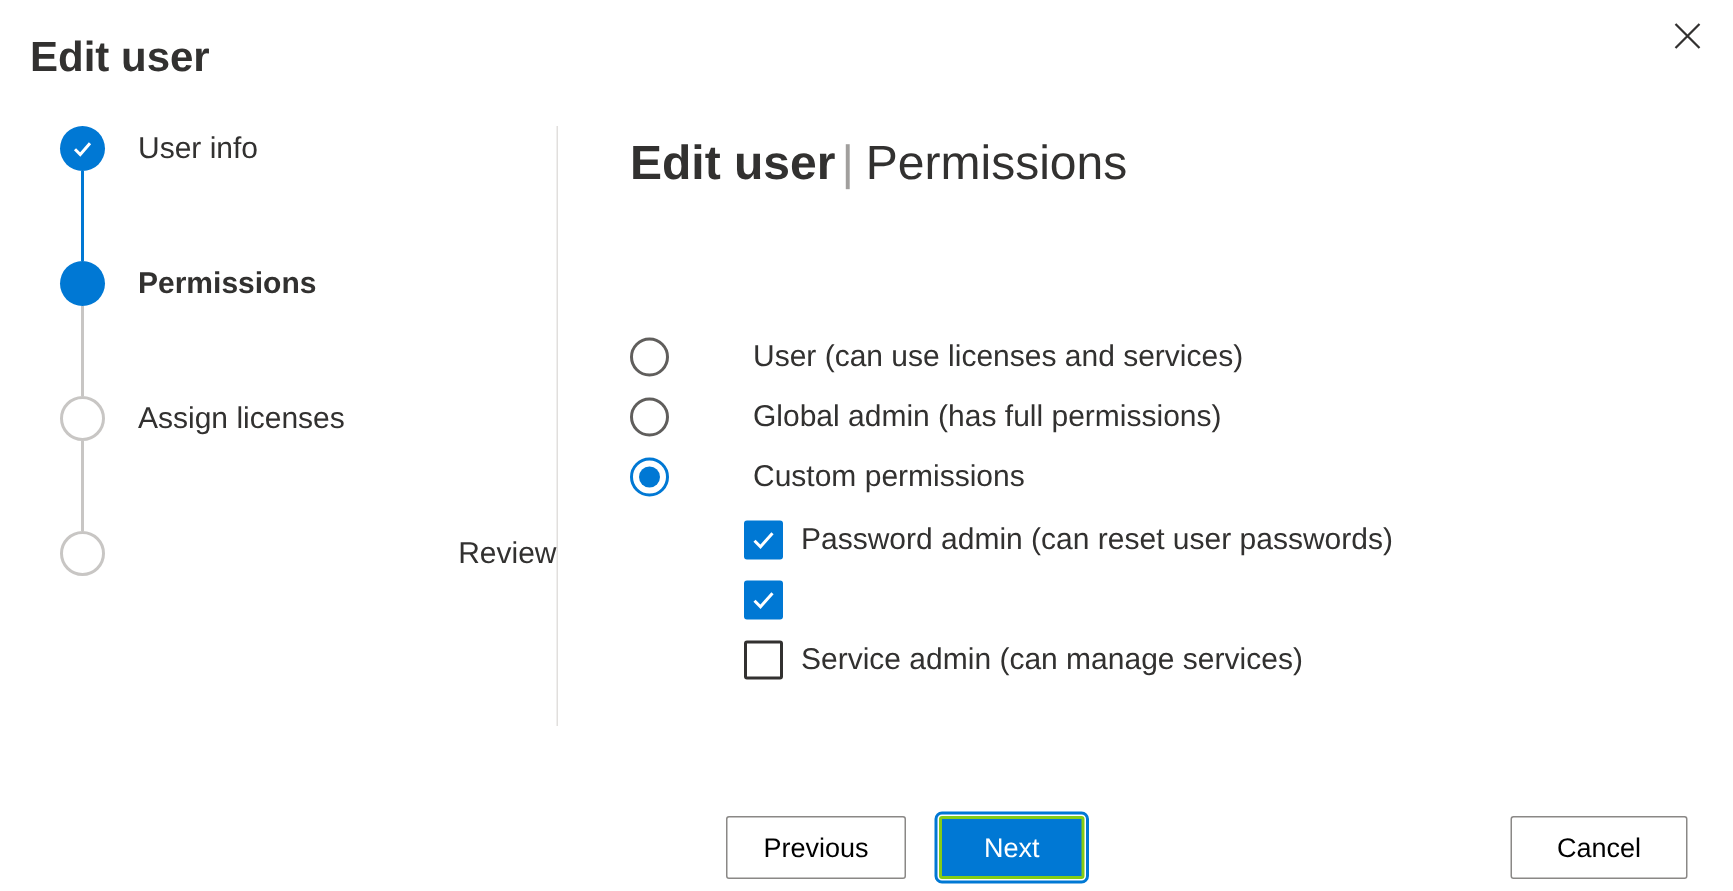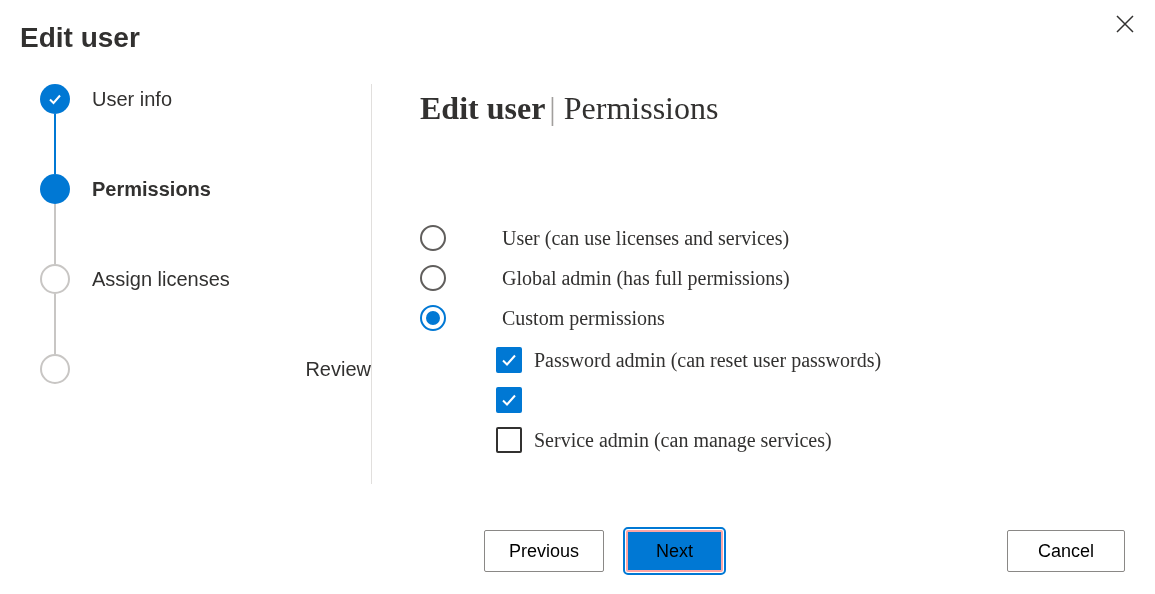--- a/index.html
+++ b/index.html
@@ -83,21 +83,20 @@
       font-size: 20px;
       color: #323130;
     }
     .step-label.active {
       font-weight: 600;
     }
     .main {
       flex: 1;
       padding-left: 48px;
       padding-right: 30px;
-      font-family: Liberation Serif, serif;
     }
     .main-heading {
       font-size: 32px;
       font-weight: 400;
       margin-top: 6px;
     }
     .main-heading .bold {
       font-weight: 700;
     }
     .main-heading .sep {
@@ -161,40 +160,40 @@
     .checkbox.checked {
       background: #0078d4;
       border-color: #0078d4;
     }
     .checkbox-label {
       margin-left: 12px;
       font-size: 20px;
     }
     .footer {
       position: absolute;
-      bottom: 22px;
+      bottom: 8px;
       left: 484px;
       right: 30px;
       display: flex;
       align-items: center;
     }
     .btn {
       height: 42px;
       padding: 0 24px;
       font-size: 18px;
       border: 1px solid #8a8886;
       background: #fff;
       cursor: pointer;
       font-family: inherit;
       border-radius: 2px;
     }
     .btn-primary {
       background: #0078d4;
-      color: #000000;
-      border: 2px solid #fca5a5;
+      color: #ffffff;
+      border: 2px solid #84cc16;
       outline: 2px solid #0078d4;
       outline-offset: 1px;
       margin-left: 22px;
       padding: 0 28px;
     }
     .btn-cancel {
       margin-left: auto;
       padding: 0 30px;
     }
   </style>

